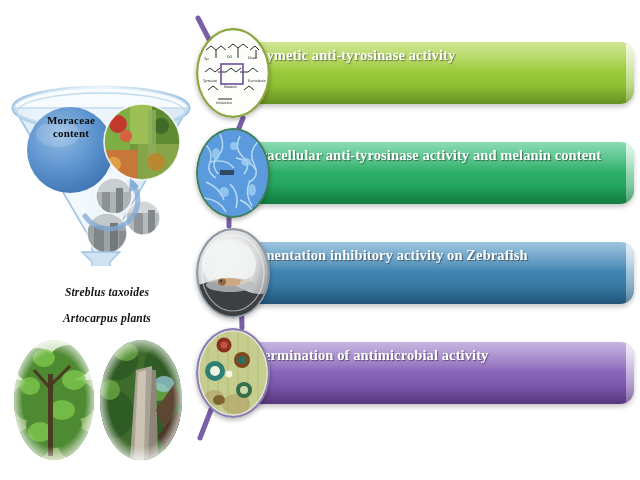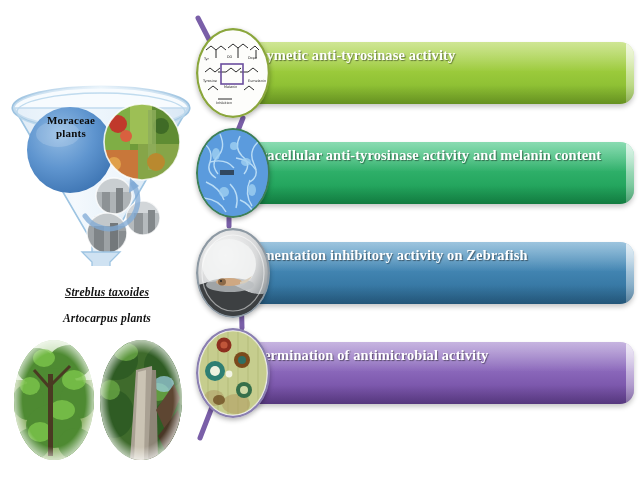--- a/index.html
+++ b/index.html
@@ -48,21 +48,21 @@
     left: 22px;
     width: 170px;
     text-align: center;
     font-family: "Liberation Serif", serif;
     font-style: italic;
     font-weight: bold;
     font-size: 11.5px;
     color: #111111;
     letter-spacing: .2px;
   }
-  .species.one { top: 286px; text-decoration: underline; }
+  .species.one { top: 286px; }
   .species.two { top: 312px; }
 
   
   .tree-photo {
     position: absolute;
     border-radius: 50% / 50%;
     overflow: hidden;
   }
   .tree-photo.left  { left: 14px;  top: 340px; width: 80px; height: 120px; }
   .tree-photo.right { left: 100px; top: 340px; width: 82px; height: 120px; }
@@ -244,21 +244,21 @@
         <rect x="113" y="165" width="7" height="22" fill="#888d90"></rect>
       </g>
       <circle cx="101" cy="167" r="20" fill="none" stroke="#ffffff" stroke-width="1.4" opacity="0.8"></circle>
 
       <path d="M127 118 A28 28 0 1 1 79 150" fill="none" stroke="#7fa9d6" stroke-width="5" opacity="0.75" stroke-linecap="round"></path>
       <path d="M124 112 L133 120 L123 127 Z" fill="#7fa9d6" opacity="0.85"></path>
 
       <path d="M76 186 L114 186 L104 196 L104 206 L86 206 L86 196 Z" fill="#cfe2f2" stroke="#9dc4e2" stroke-width="1.3"></path>
     </svg>
 
-    <div class="sphere-label">Moraceae plants</div>
+    <div class="sphere-label">Moraceae content</div>
   </div>
 
   <div class="species one">Streblus taxoides</div>
   <div class="species two">Artocarpus plants</div>
 
   <div class="tree-photo left">
     <svg width="80" height="120" viewBox="0 0 80 120">
       <defs>
         <radialGradient id="vig1" cx="50%" cy="50%" r="56%">
           <stop offset="70%" stop-color="#ffffff" stop-opacity="0"></stop>

